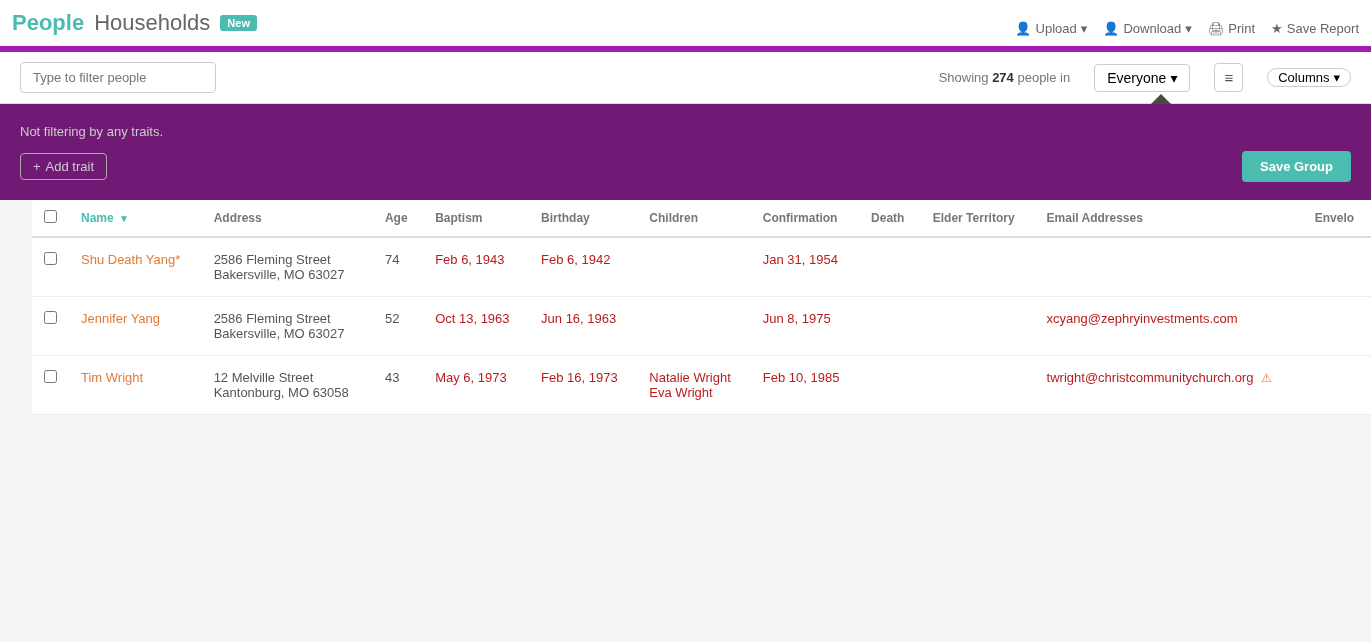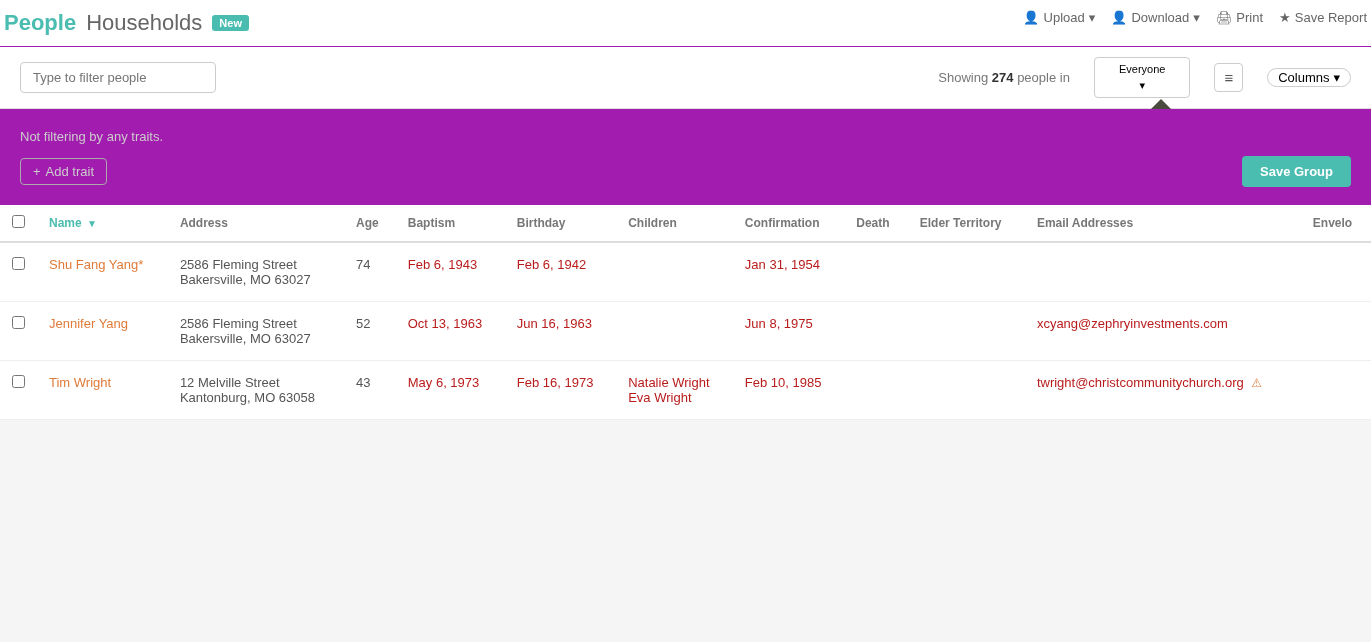--- a/index.html
+++ b/index.html
@@ -1,25 +1,25 @@
 <!DOCTYPE html>
 <html><head>
   <meta charset="utf-8">
   <style>
     * { box-sizing: border-box; margin: 0; padding: 0; }
     body { font-family: -apple-system, BlinkMacSystemFont, 'Segoe UI', Arial, sans-serif; font-size: 14px; color: #333; background: #f5f5f5; }
 
     
     .top-bar {
       background: #fff;
-      padding: 10px 4px;
-      display: flex;
-      align-items: flex-start;
+      padding: 10px 12px;
+      display: flex;
+      align-items: flex-end;
       justify-content: space-between;
-      border-bottom: 1px solid #a21caf;
+      border-bottom: 6px solid #a21caf;
     }
     .title-section { display: flex; align-items: center; gap: 10px; }
     .title-people { font-size: 22px; font-weight: 700; color: #4abcb0; }
     .title-households { font-size: 22px; font-weight: 400; color: #666; }
     .new-badge {
       background: #4abcb0;
       color: #fff;
       font-size: 11px;
       font-weight: 700;
       padding: 2px 7px;
@@ -53,28 +53,27 @@
       font-size: 13px;
       width: 196px;
       color: #999;
     }
     .filter-right { display: flex; align-items: center; gap: 24px; }
     .showing-text { color: #777; font-size: 13px; }
     .showing-count { font-weight: 700; color: #333; }
     .everyone-dropdown {
       border: 1px solid #ccc;
       border-radius: 4px;
-      padding: 5px 24px;
-      font-size: 11px;
+      padding: 5px 12px;
+      font-size: 14px;
       cursor: pointer;
       background: #fff;
       display: flex;
       align-items: center;
       gap: 4px;
-      flex-direction: column;
     }
     .list-icon-btn {
       border: 1px solid #ccc;
       border-radius: 4px;
       padding: 5px 9px;
       cursor: pointer;
       background: #fff;
       font-size: 15px;
       color: #555;
     }
@@ -85,21 +84,21 @@
       font-size: 13px;
       cursor: pointer;
       background: #fff;
       display: flex;
       align-items: center;
       gap: 4px;
     }
 
     
     .trait-panel {
-      background: #a21caf;
+      background: #701a75;
       color: #ccc;
       padding: 20px 20px;
       position: relative;
     }
     .trait-panel-text { font-size: 13px; margin-bottom: 14px; }
     .add-trait-btn {
       border: 1px solid #aaa;
       background: transparent;
       color: #ccc;
       border-radius: 4px;
@@ -131,20 +130,21 @@
       width: 0; height: 0;
       border-left: 10px solid transparent;
       border-right: 10px solid transparent;
       border-bottom: 10px solid #4a4a3f;
     }
 
     
     .table-container {
       background: #fff;
       overflow-x: auto;
+      margin-left: 32px;
     }
     table {
       width: 100%;
       border-collapse: collapse;
     }
     thead tr {
       border-bottom: 2px solid #ddd;
     }
     thead th {
       padding: 10px 12px;
@@ -261,21 +261,21 @@
         <th><span>Envelo</span></th>
       </tr>
     </thead>
     <tbody>
 
       <tr>
         <td class="checkbox-cell">
           <input type="checkbox" style="">
         </td>
         <td class="person-name">
-          <a href="#" class="person-link">Shu Fang Yang*</a>
+          <a href="#" class="person-link">Shu Death Yang*</a>
         </td>
         <td>
           <span>2586 Fleming Street</span><br>
           <span>Bakersville, MO  63027</span>
         </td>
         <td>74</td>
         <td><span class="teal-link">Feb 6, 1943</span></td>
         <td><span class="teal-link">Feb 6, 1942</span></td>
         <td></td>
         <td><span class="teal-link">Jan 31, 1954</span></td>

